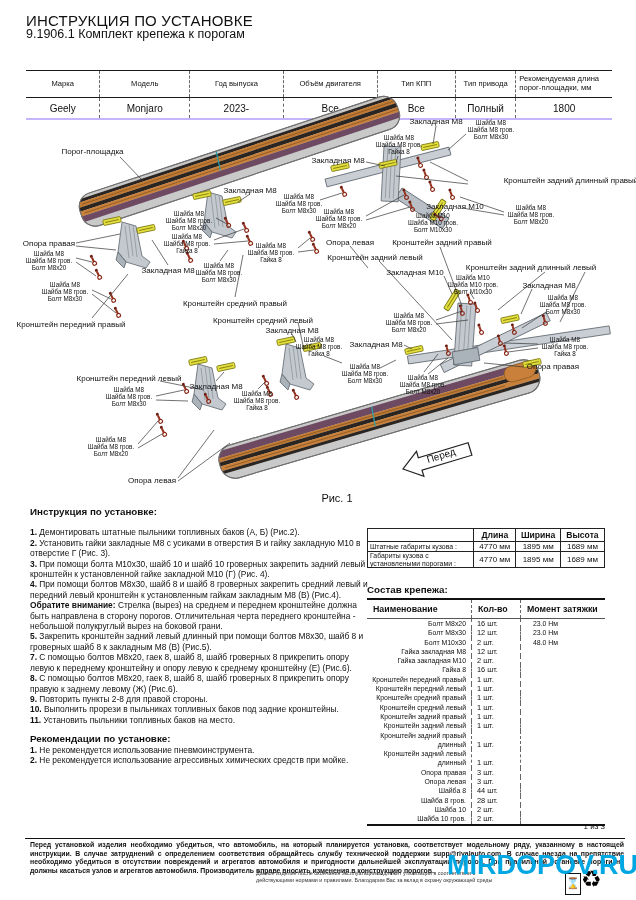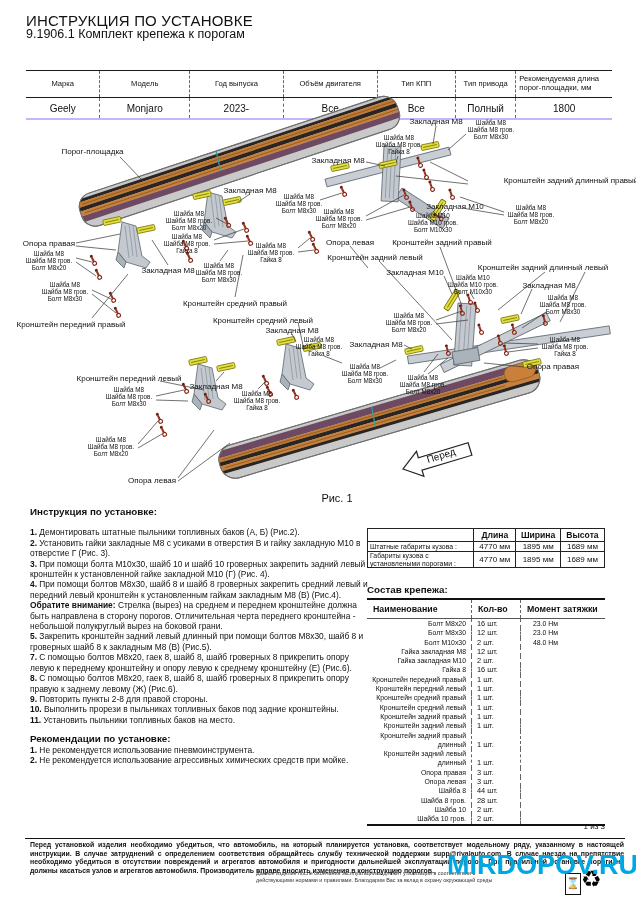--- a/index.html
+++ b/index.html
@@ -296,21 +296,21 @@
       <div class="dlabel lbl-m" style="left: 20px; top: 239px; width: 58px;">Опора правая</div>
       <div class="dlabel lbl-m" style="left: 176px; top: 299px; width: 118px;">Кронштейн средний правый</div>
       <div class="dlabel lbl-m" style="left: 10px; top: 320px; width: 122px;">Кронштейн передний правый</div>
       <div class="dlabel lbl-m" style="left: 207px; top: 316px; width: 112px;">Кронштейн средний левый</div>
       <div class="dlabel lbl-m" style="left: 72px; top: 374px; width: 114px;">Кронштейн передний левый</div>
       <div class="dlabel lbl-m" style="left: 124px; top: 476px; width: 56px;">Опора левая</div>
       <div class="dlabel lbl-m" style="left: 322px; top: 238px; width: 56px;">Опора левая</div>
       <div class="dlabel lbl-m" style="left: 388px; top: 238px; width: 108px;">Кронштейн задний правый</div>
       <div class="dlabel lbl-m" style="left: 324px; top: 253px; width: 102px;">Кронштейн задний левый</div>
       <div class="dlabel lbl-m" style="left: 384px; top: 268px; width: 62px;">Закладная М10</div>
-      <div class="dlabel lbl-m" style="left: 464px; top: 263px; width: 142px; padding-left: 8px;">Кронштейн задний длинный левый</div>
+      <div class="dlabel lbl-m" style="left: 452px; top: 263px; width: 142px; padding-left: 8px;">Кронштейн задний длинный левый</div>
       <div class="dlabel lbl-m" style="left: 518px; top: 281px; width: 62px;">Закладная М8</div>
       <div class="dlabel lbl-m" style="left: 308px; top: 156px; width: 60px;">Закладная М8</div>
       <div class="dlabel lbl-m" style="left: 220px; top: 186px; width: 60px;">Закладная М8</div>
       <div class="dlabel lbl-m" style="left: 406px; top: 117px; width: 60px;">Закладная М8</div>
       <div class="dlabel lbl-m" style="left: 424px; top: 202px; width: 62px;">Закладная М10</div>
       <div class="dlabel lbl-m" style="left: 468px; top: 176px; width: 150px; padding-left: 28px;">Кронштейн задний длинный правый</div>
       <div class="dlabel lbl-m" style="left: 138px; top: 266px; width: 60px;">Закладная М8</div>
       <div class="dlabel lbl-m" style="left: 262px; top: 326px; width: 60px;">Закладная М8</div>
       <div class="dlabel lbl-m" style="left: 186px; top: 382px; width: 60px;">Закладная М8</div>
       <div class="dlabel lbl-m" style="left: 346px; top: 340px; width: 60px;">Закладная М8</div>

